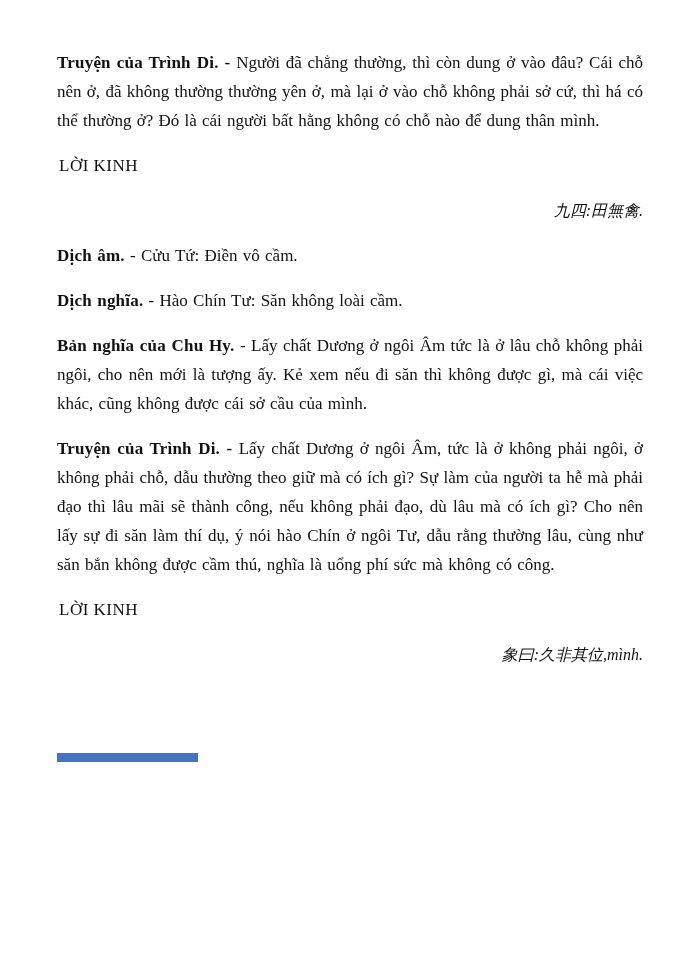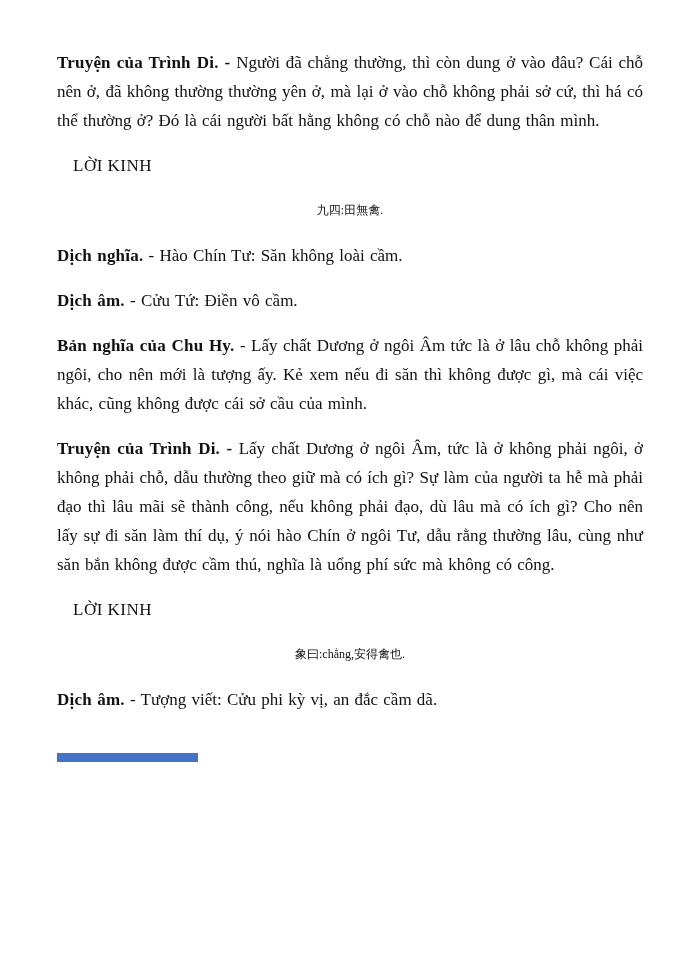--- a/index.html
+++ b/index.html
@@ -33,27 +33,28 @@
   .para b {
     font-weight: bold;
     letter-spacing: 0.2px;
   }
   .heading {
     font-size: 17px;
     line-height: 29px;
     font-weight: normal;
     letter-spacing: 0.5px;
     text-align: left;
-    margin: 0 0 16px 16px;
+    margin: 0 0 16px 2px;
   }
   .chinese {
-    font-size: 12px;
+    font-size: 16px;
     line-height: 29px;
-    text-align: center;
+    text-align: right;
     margin: 0 0 16px 0;
+    font-style: italic;
   }
   .accent-bar {
     position: absolute;
     left: 57px;
     bottom: 2px;
     width: 141px;
     height: 9px;
   }
 </style>
 </head>
@@ -65,46 +66,42 @@
     <p class="para">
       <b>Truyện của Trình Di. -</b>
       <span>Người đã chẳng thường, thì còn dung ở vào đâu? Cái chỗ nên ở, đã không thường thường yên ở, mà lại ở vào chỗ không phải sở cứ, thì há có thể thường ở? Đó là cái người bất hằng không có chỗ nào để dung thân mình.</span>
     </p>
 
     <p class="heading">LỜI KINH</p>
 
     <p class="chinese">九四:田無禽.</p>
 
     <p class="para">
-      <b>Dịch nghĩa.</b>
-      <span>- Hào Chín Tư: Săn không loài cầm.</span>
+      <b>Dịch âm.</b>
+      <span>- Cửu Tứ: Điền vô cầm.</span>
     </p>
 
     <p class="para">
-      <b>Dịch âm.</b>
-      <span>- Cửu Tứ: Điền vô cầm.</span>
+      <b>Dịch nghĩa.</b>
+      <span>- Hào Chín Tư: Săn không loài cầm.</span>
     </p>
 
 
     <p class="para">
       <b>Bản nghĩa của Chu Hy.</b>
       <span>- Lấy chất Dương ở ngôi Âm tức là ở lâu chỗ không phải ngôi, cho nên mới là tượng ấy. Kẻ xem nếu đi săn thì không được gì, mà cái việc khác, cũng không được cái sở cầu của mình.</span>
     </p>
 
     <p class="para">
       <b>Truyện của Trình Di. -</b>
       <span>Lấy chất Dương ở ngôi Âm, tức là ở không phải ngôi, ở không phải chỗ, dẫu thường theo giữ mà có ích gì? Sự làm của người ta hễ mà phải đạo thì lâu mãi sẽ thành công, nếu không phải đạo, dù lâu mà có ích gì? Cho nên lấy sự đi săn làm thí dụ, ý nói hào Chín ở ngôi Tư, dẫu rằng thường lâu, cùng như săn bắn không được cầm thú, nghĩa là uổng phí sức mà không có công.</span>
     </p>
 
     <p class="heading">LỜI KINH</p>
 
-    <p class="chinese">象曰:chẳng,安得禽也.</p>
+    <p class="chinese">象曰:久非其位,mình.</p>
 
-    <p class="para">
-      <b>Dịch âm.</b>
-      <span>- Tượng viết: Cửu phi kỳ vị, an đắc cầm dã.</span>
-    </p>
 
 
   </div>
 
   <div class="accent-bar" style="background: rgb(68, 114, 196);"></div>
 </div>
 
 </body></html>

